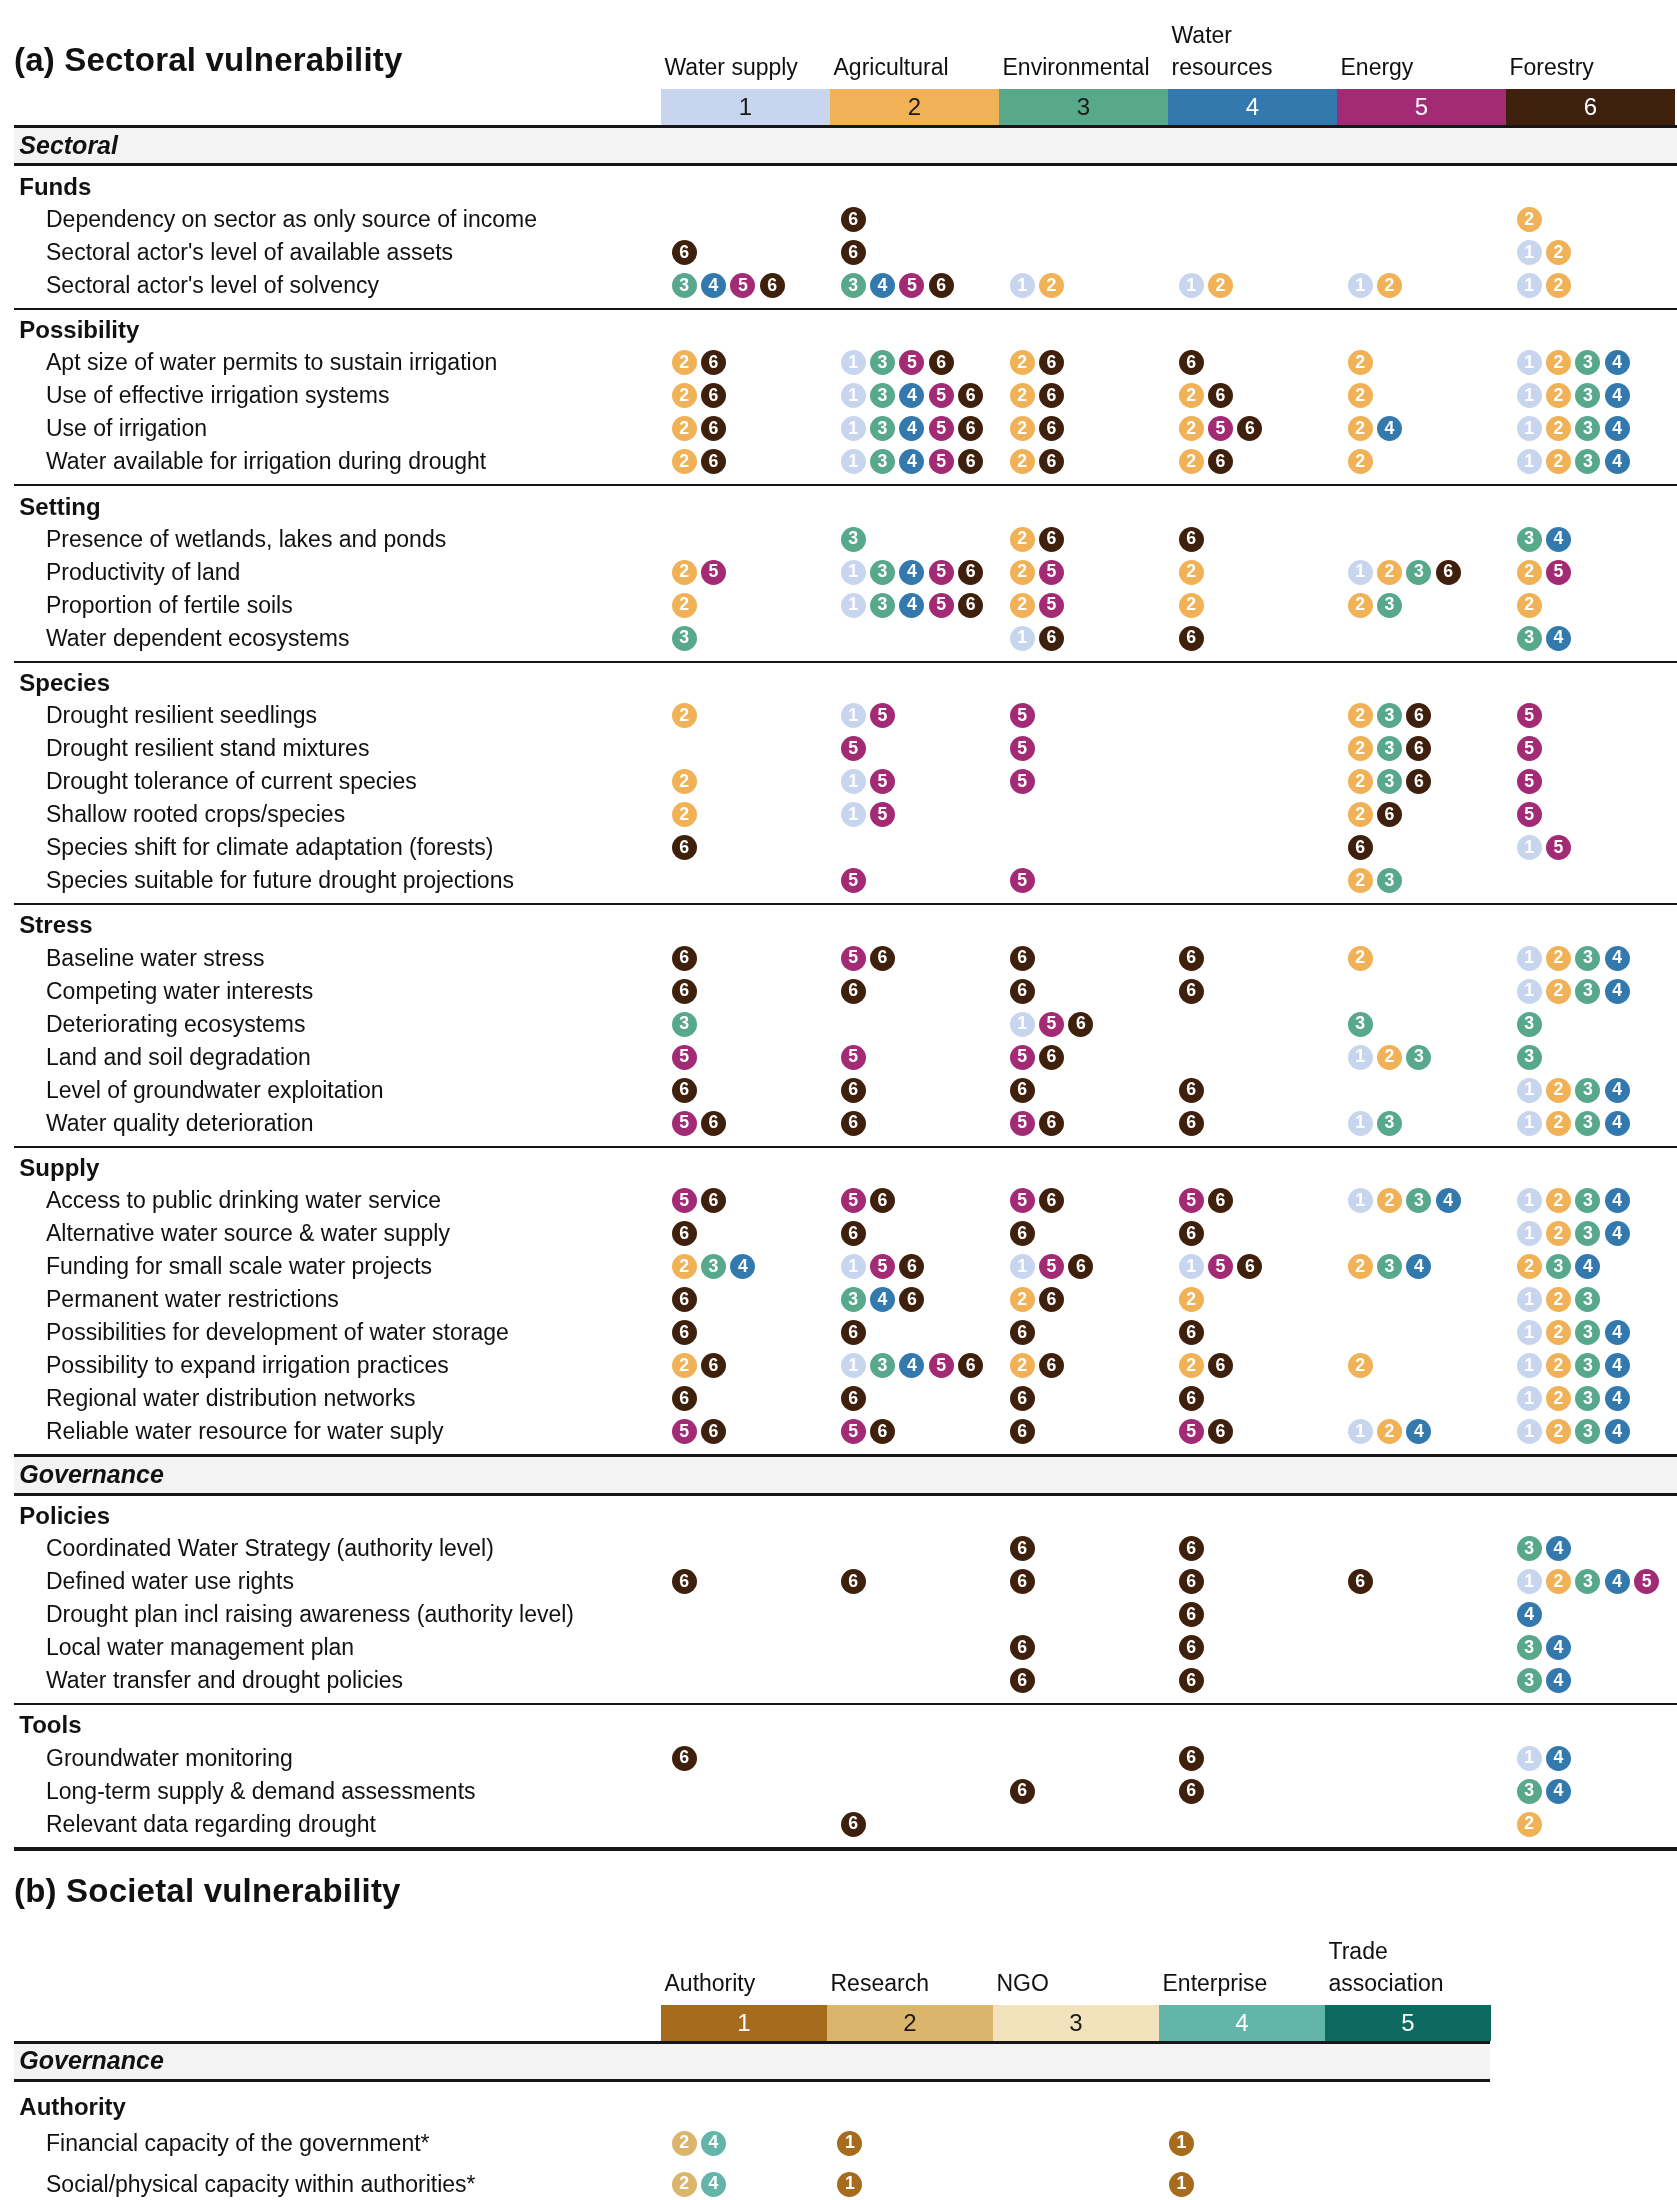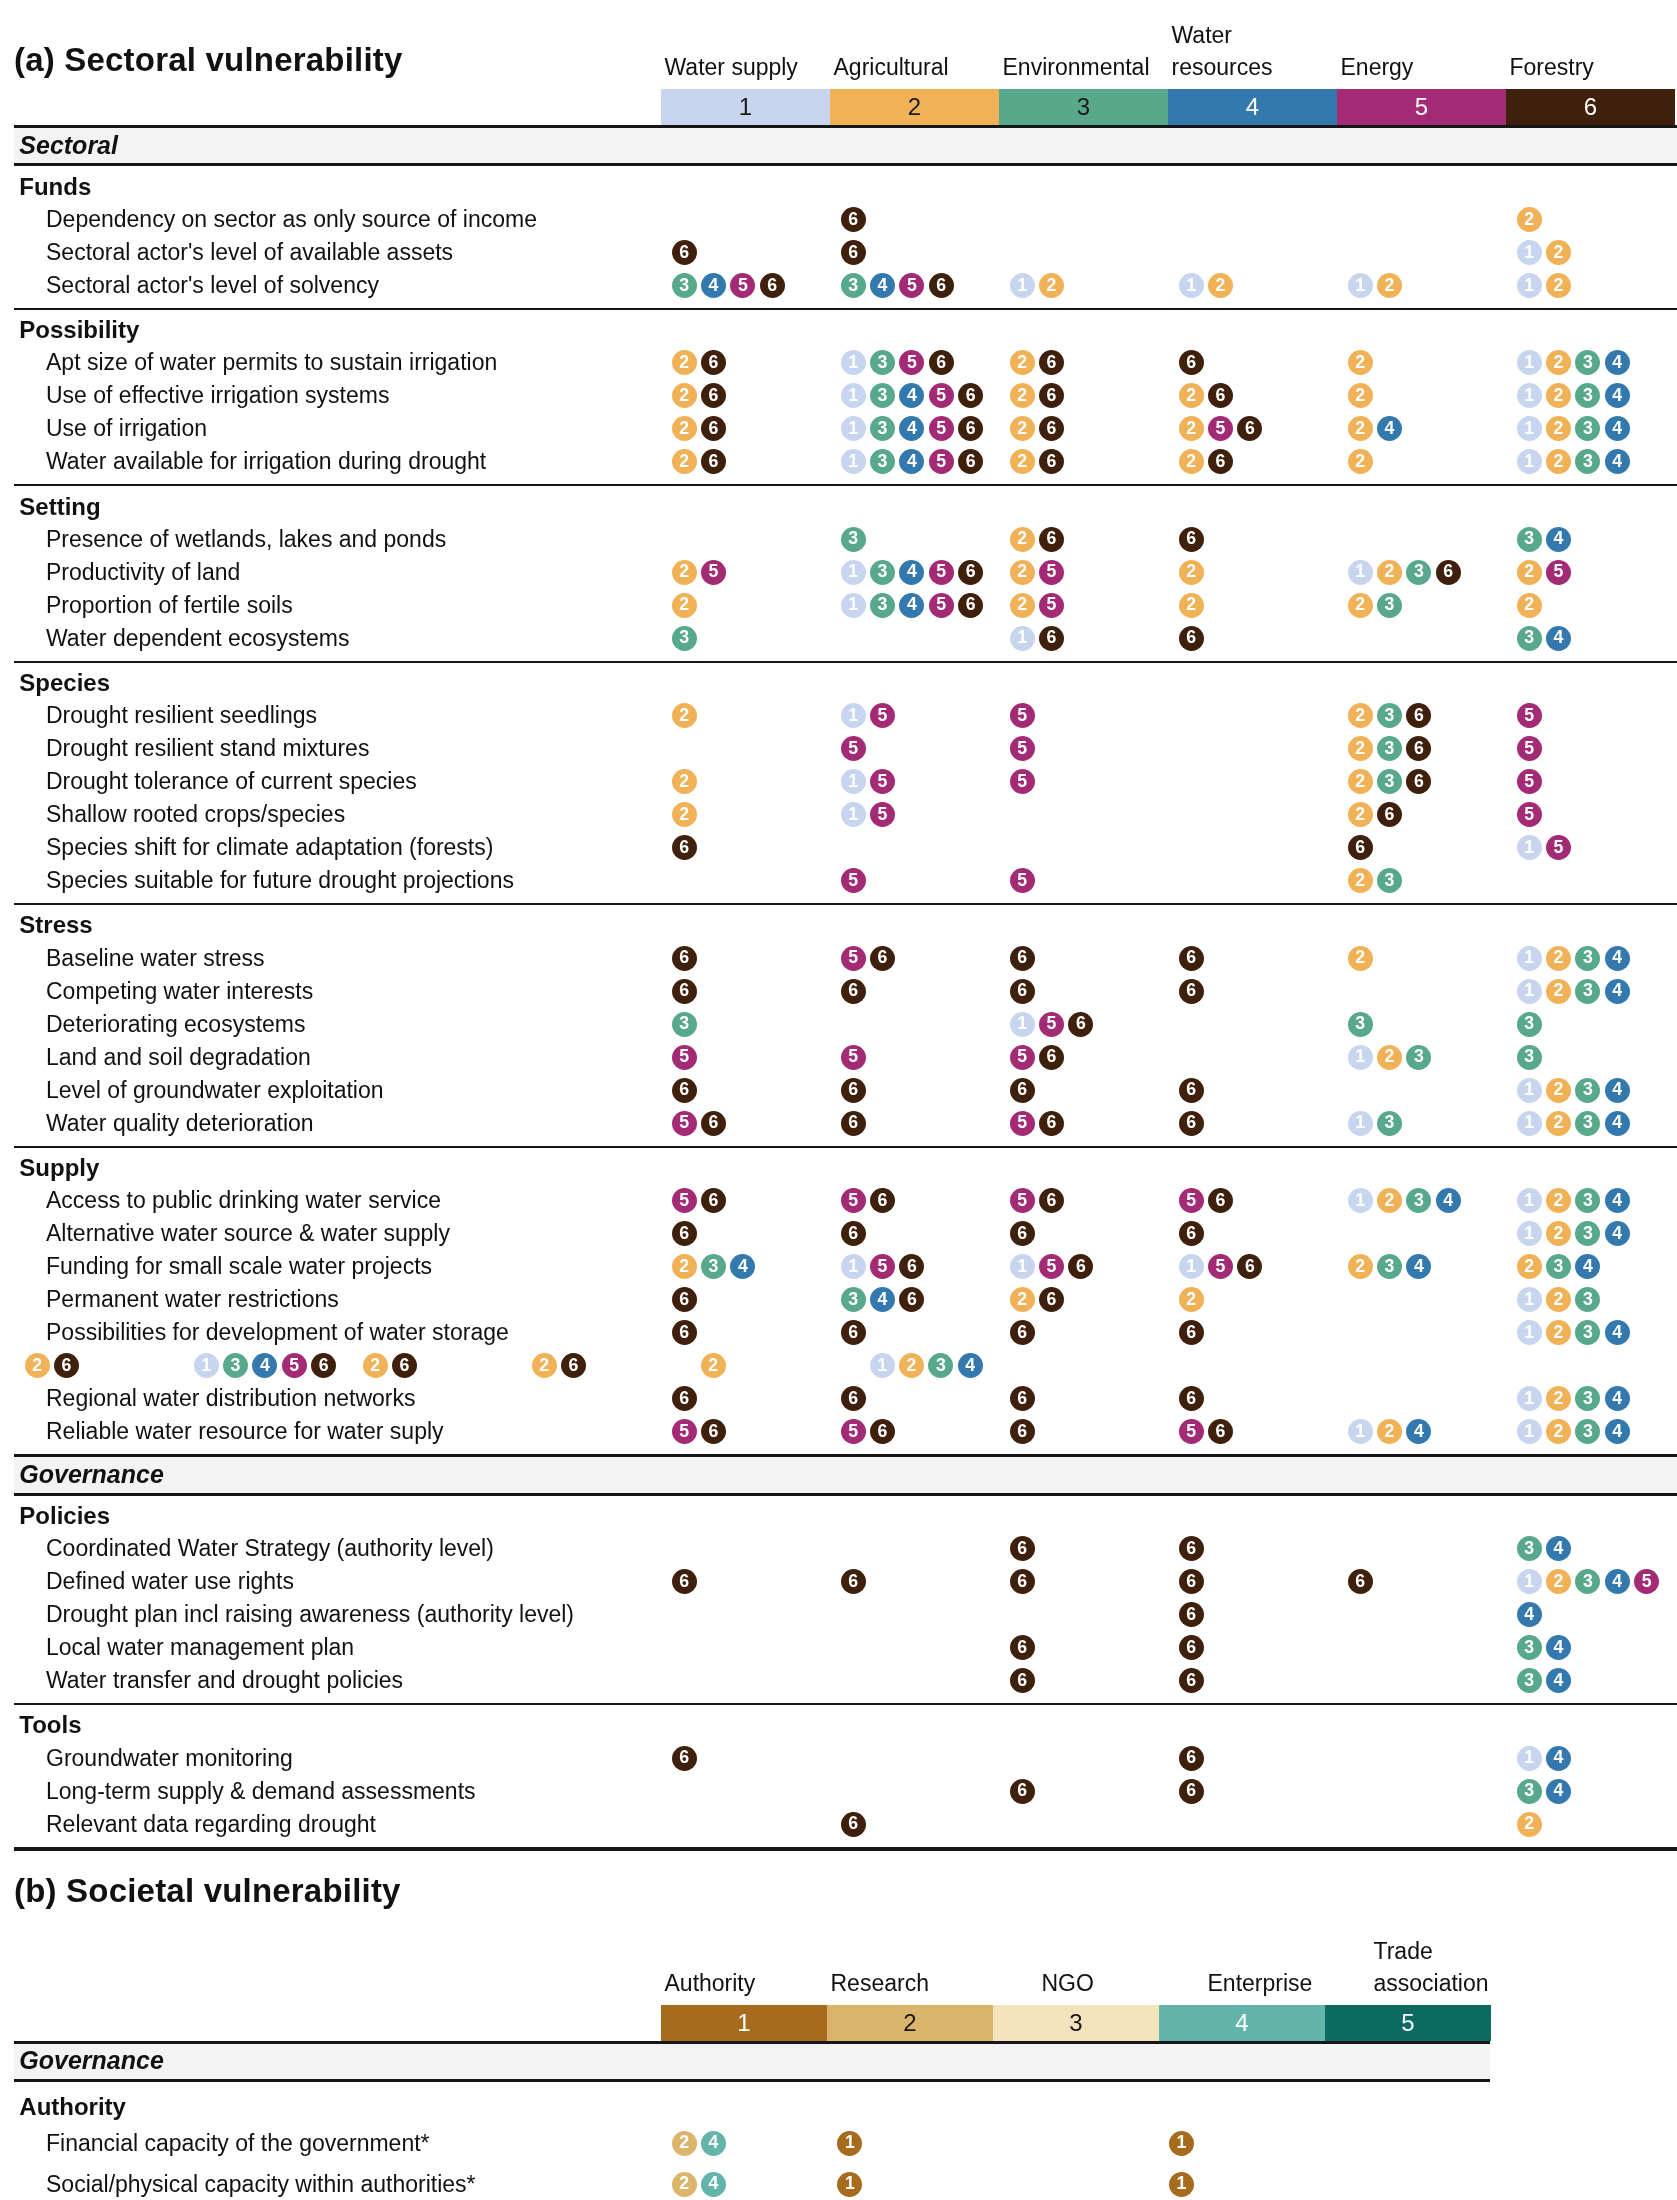--- a/index.html
+++ b/index.html
@@ -770,20 +770,21 @@
             </div>
             <div class="cell" style="width: 169px;"></div>
             <div class="cell" style="width: 169px;">
               <span class="badge" style="background: rgb(199, 213, 239);">1</span>
               <span class="badge" style="background: rgb(240, 177, 87);">2</span>
               <span class="badge" style="background: rgb(88, 168, 139);">3</span>
               <span class="badge" style="background: rgb(51, 121, 174);">4</span>
             </div>
           </div>
           <div class="row">
+            <div class="rowlabel">Possibility to expand irrigation practices</div>
             <div class="cell" style="width: 169px;">
               <span class="badge" style="background: rgb(240, 177, 87);">2</span>
               <span class="badge" style="background: rgb(63, 32, 13);">6</span>
             </div>
             <div class="cell" style="width: 169px;">
               <span class="badge" style="background: rgb(199, 213, 239);">1</span>
               <span class="badge" style="background: rgb(88, 168, 139);">3</span>
               <span class="badge" style="background: rgb(51, 121, 174);">4</span>
               <span class="badge" style="background: rgb(163, 42, 116);">5</span>
               <span class="badge" style="background: rgb(63, 32, 13);">6</span>
@@ -1005,21 +1006,21 @@
         <h2 class="title">(b) Societal vulnerability</h2>
       </div>
       <div class="hdr-cols" id="cols-b">
           <div class="labels-row">
             <div class="colhead" style="width: 166px;">
               <div class="colhead-label">Authority</div>
             </div>
             <div class="colhead" style="width: 166px;">
               <div class="colhead-label">Research</div>
             </div>
-            <div class="colhead" style="width: 166px; margin-left: 45px;">
+            <div class="colhead" style="width: 166px;">
               <div class="colhead-label">NGO</div>
             </div>
             <div class="colhead" style="width: 166px;">
               <div class="colhead-label">Enterprise</div>
             </div>
             <div class="colhead" style="width: 166px;">
               <div class="colhead-label">Trade association</div>
             </div>
           </div>
           <div class="bar-row">

